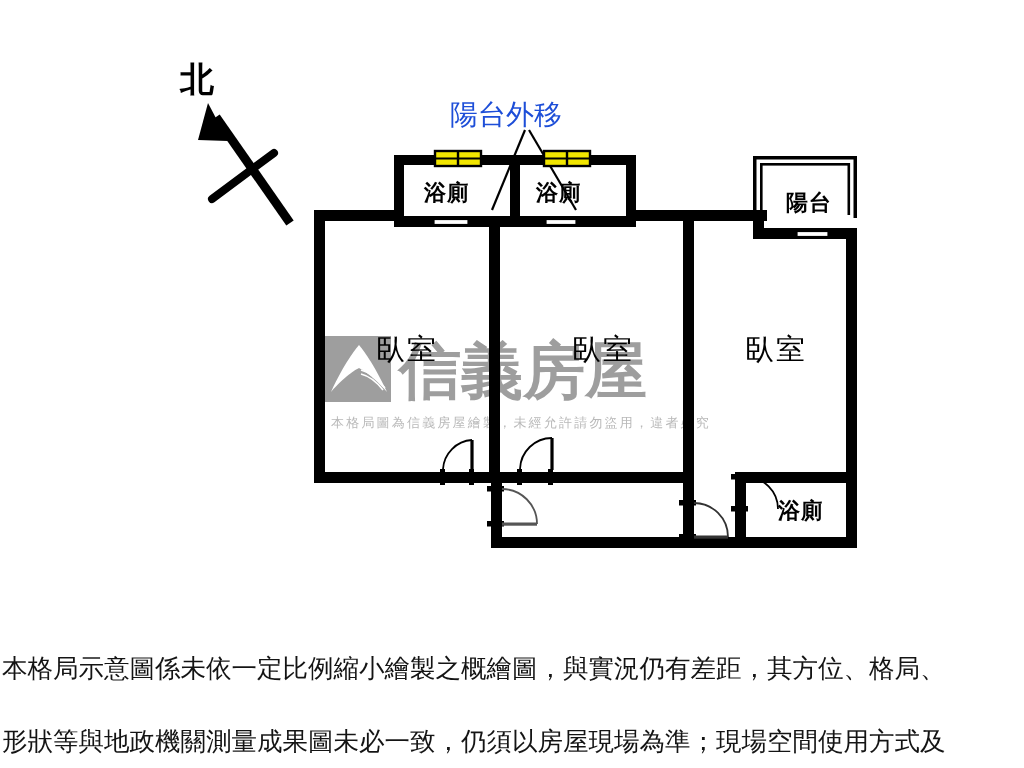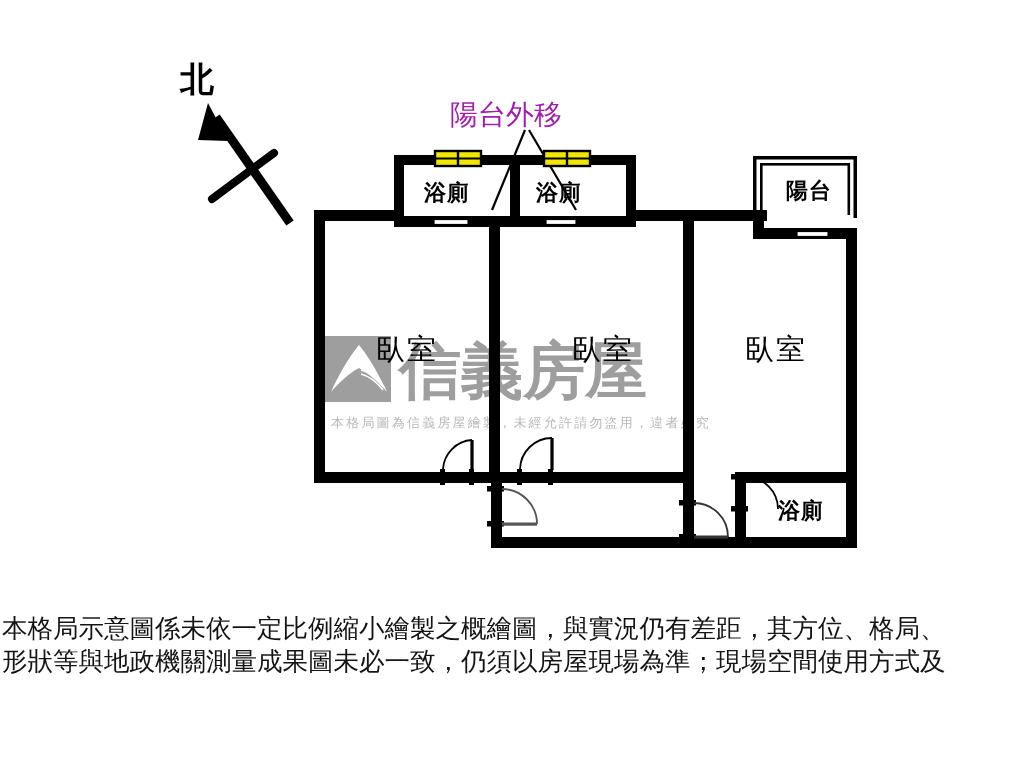--- a/index.html
+++ b/index.html
@@ -19,21 +19,21 @@
     font-weight:700;
     color:#000;
     letter-spacing:0;
     line-height:1;
   }
 
   
   .callout-label{
     position:absolute;
     font-size:28px;
-    color:#a21caf;
+    color:#1d4ed8;
     white-space:nowrap;
     line-height:1;
   }
 
   
   .room-label{
     position:absolute;
     color:#000;
     white-space:nowrap;
     line-height:1;
@@ -63,21 +63,21 @@
   #disclaimer{
     position:absolute;
     left:2px;top:612px;
     width:1020px;
     font-family:"DejaVu Serif","Liberation Serif",serif;
     font-size:25.5px;
     line-height:33px;
     color:#141414;
     letter-spacing:0px;
   }
-  #disclaimer div{white-space:nowrap;}
+  #disclaimer div{white-space:nowrap;margin-top:40px;}
 </style>
 </head>
 <body>
 
 <div id="plan-root">
 
   <div class="compass-label" style="left:180px;top:62px;">北</div>
 
   <svg style="position:absolute;left:150px;top:95px;width:180px;height:150px;" viewBox="0 0 180 150">
 
@@ -221,21 +221,21 @@
       <rect x="731" y="506" width="17" height="5.5" fill="#000"></rect>
       <path d="M 746 477 A 32 32 0 0 1 778 509" fill="none" stroke="#000" stroke-width="1.8"></path>
       <rect x="746" y="476" width="32" height="3.2" fill="#000"></rect>
     </g>
   </svg>
 
   <div class="room-label mid" style="left:424px;top:182px;">浴廁</div>
 
   <div class="room-label mid" style="left:536px;top:182px;">浴廁</div>
 
-  <div class="room-label mid" style="left:786px;top:180px;">陽台</div>
+  <div class="room-label mid" style="left:786px;top:192px;">陽台</div>
 
   <div class="room-label big" style="left:376px;top:335px;">臥室</div>
 
   <div class="room-label big" style="left:572px;top:335px;">臥室</div>
 
   <div class="room-label big" style="left:745px;top:335px;">臥室</div>
 
   <div class="room-label mid" style="left:778px;top:500px;">浴廁</div>
 
   <div id="watermark">

